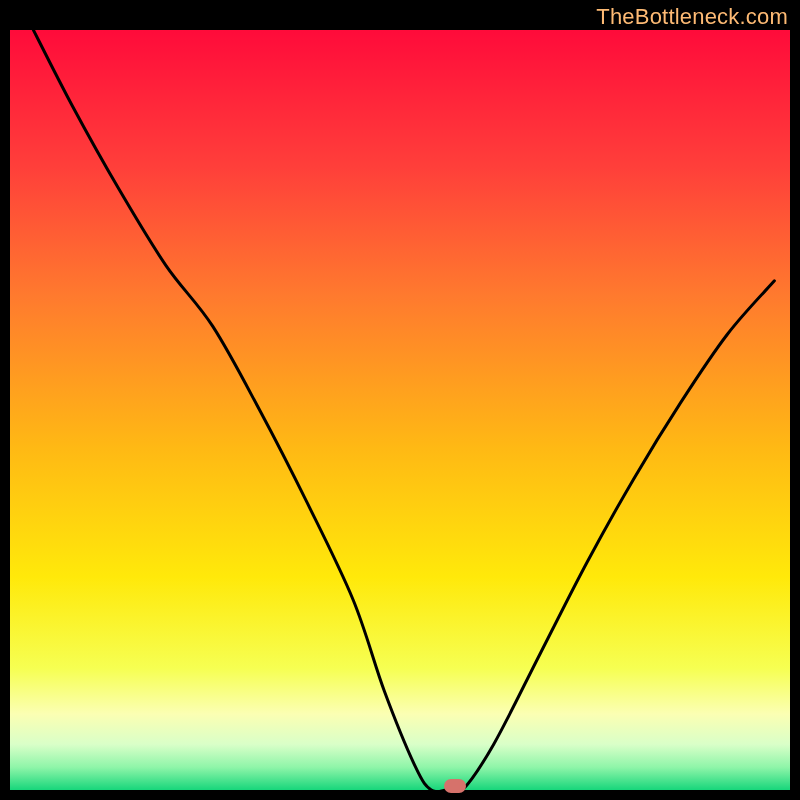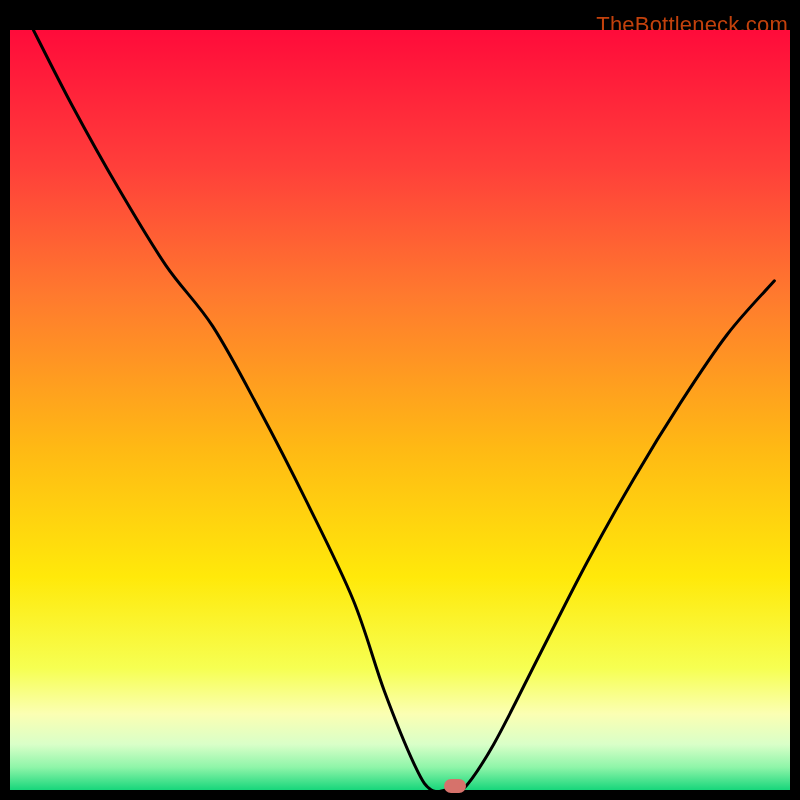--- a/index.html
+++ b/index.html
@@ -41,23 +41,23 @@
   }
   .marker {
     position: absolute;
     width: 22px;
     height: 14px;
     border-radius: 7px;
     transform: translate(-50%, -50%);
   }
   .watermark {
     position: absolute;
-    top: 12px;
+    top: 4px;
     right: 12px;
-    color: #c2410c;
+    color: #fdba74;
     font-size: 22px;
     font-weight: 500;
     letter-spacing: 0.2px;
     user-select: none;
   }
 </style>
 </head>
 <body>
 
 <div class="stage">

